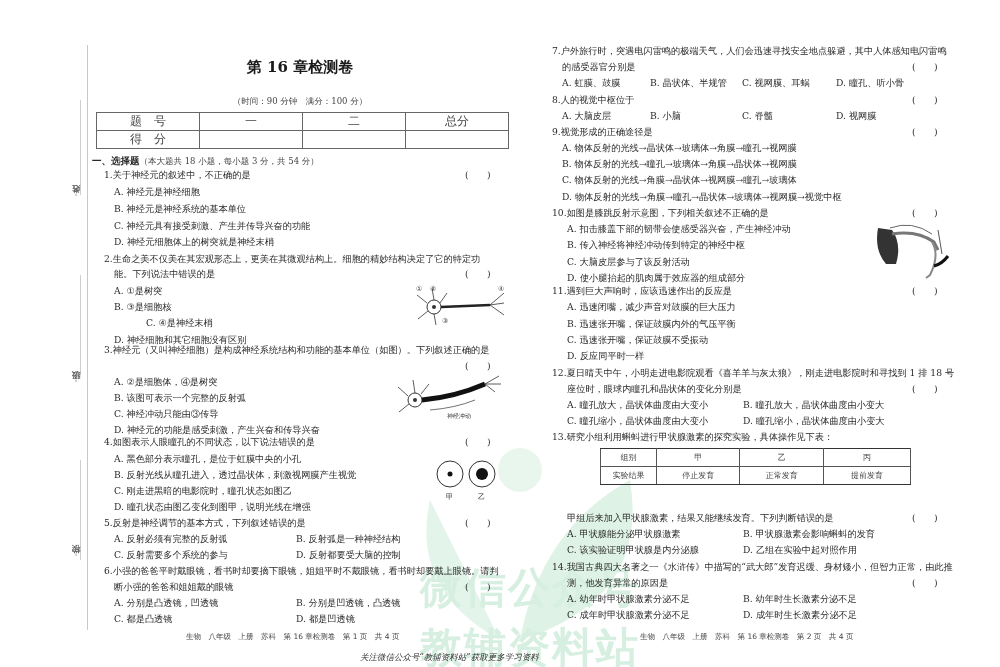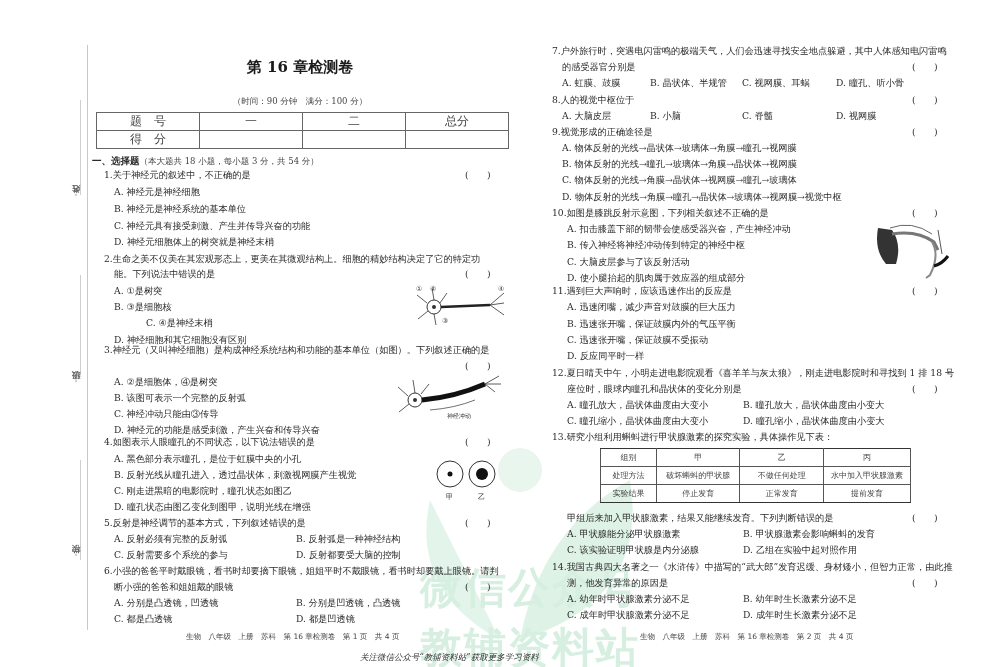--- a/index.html
+++ b/index.html
@@ -201,26 +201,20 @@
 <div class="q" style="left:552px;top:431px;"><span>13.</span><span>研究小组利用蝌蚪进行甲状腺激素的探究实验，具体操作见下表：</span></div>
 <table class="exp">
   <tbody>
       <tr>
     <td style="width:18%">组别</td>
     <td style="width:27%">甲</td>
     <td style="width:27%">乙</td>
     <td style="width:28%">丙</td>
   </tr>
   <tr>
-    <td>处理方法</td>
-    <td>破坏蝌蚪的甲状腺</td>
-    <td>不做任何处理</td>
-    <td>水中加入甲状腺激素</td>
-  </tr>
-  <tr>
     <td>实验结果</td>
     <td>停止发育</td>
     <td>正常发育</td>
     <td>提前发育</td>
   </tr>
 </tbody>
   </table>
 <div class="q" style="left:567px;top:512px;">甲组后来加入甲状腺激素，结果又能继续发育。下列判断错误的是</div>
 <div class="paren" style="left:912px;top:512px;">(　　)</div>
 <div class="opt" style="left:567px;top:528px;">A. 甲状腺能分泌甲状腺激素</div>

